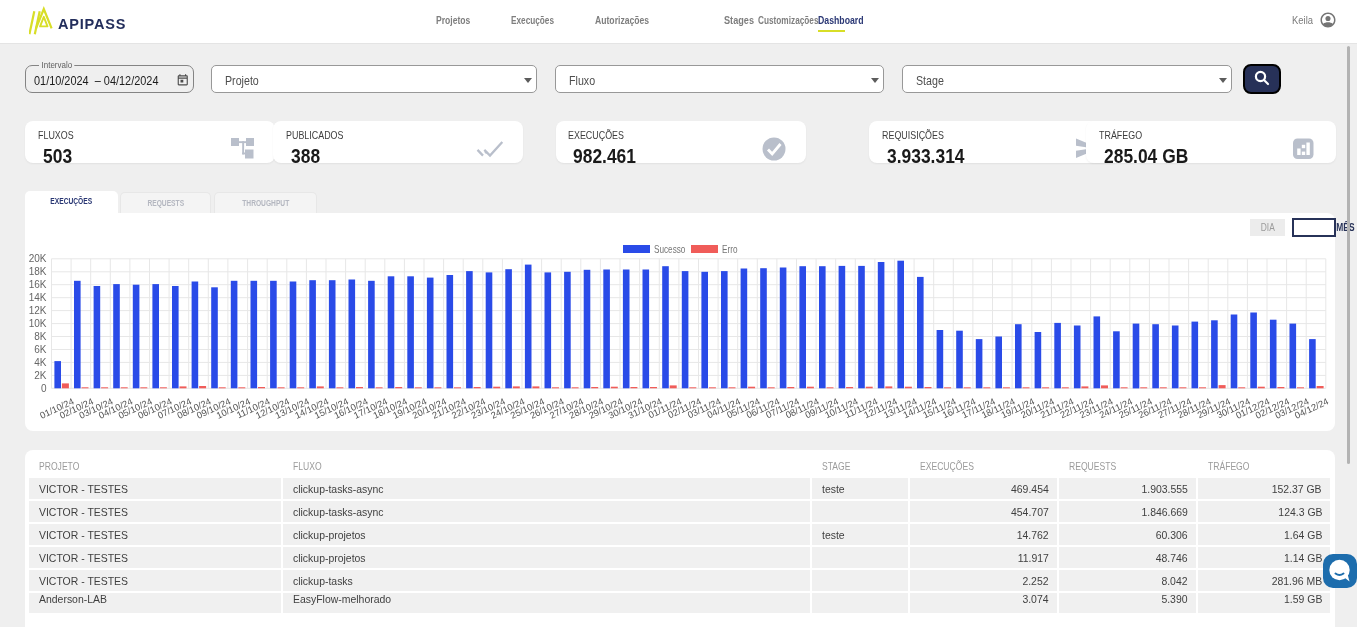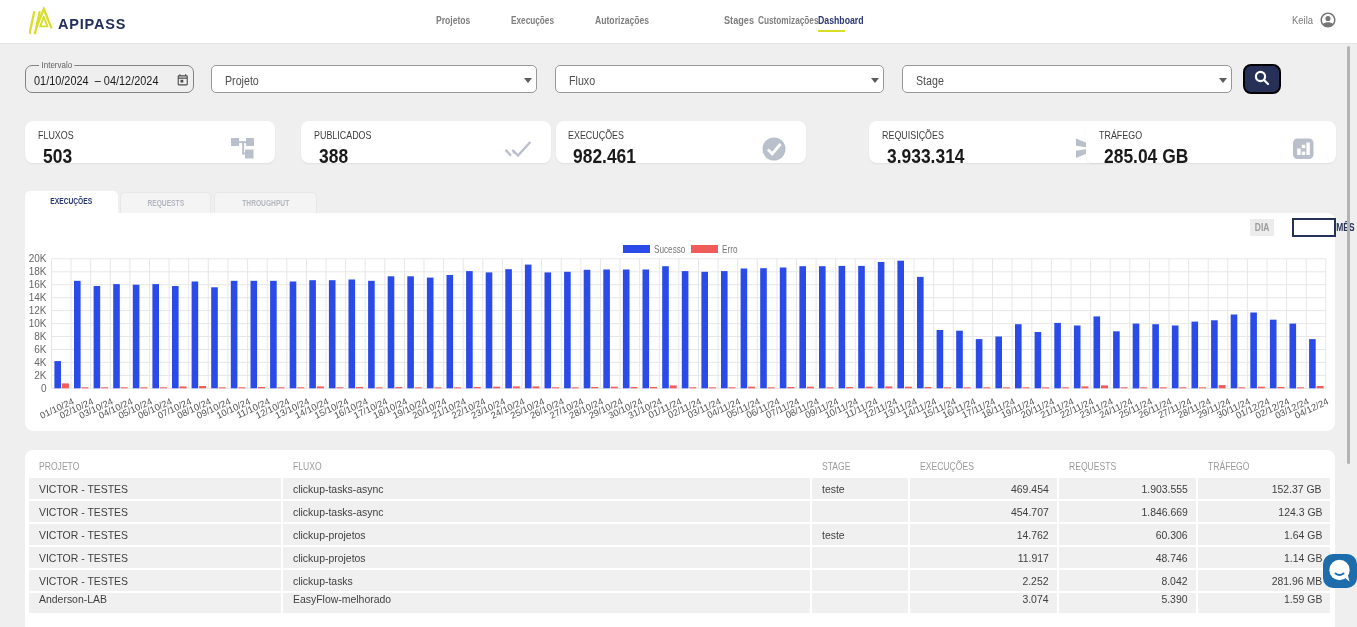--- a/index.html
+++ b/index.html
@@ -21,21 +21,21 @@
 .searchbtn{position:absolute;left:1243px;top:64px;width:38px;height:30px;background:#273158;border:2.5px solid #000;border-radius:8px;}
 .card{position:absolute;top:121px;width:250px;height:42px;background:#fff;border-radius:8px;box-shadow:0 1px 2px rgba(0,0,0,.06);text-align:center;}
 .card .lb{position:absolute;left:12.5px;top:8px;font-size:11px;color:#3d3d3d;transform:scaleX(.81);transform-origin:0 50%;}
 .card .vl{position:absolute;left:17.5px;top:23px;font-size:20.5px;font-weight:700;color:#1a1a1a;transform:scaleX(.85);transform-origin:0 50%;}
 .card svg{position:absolute;top:7px;}
 .tab{position:absolute;top:192px;height:21px;font-size:9px;font-weight:700;text-align:center;line-height:21px;}
 .tab span{display:inline-block;transform:scaleX(.74);transform-origin:50% 50%;}
 .tab.on{top:191px;height:22px;background:#fff;color:#273572;border-radius:5px 5px 0 0;}
 .tab.off{background:#f4f4f4;color:#b4b7c0;border:1px solid #e7e7e7;border-bottom:none;border-radius:5px 5px 0 0;}
 .chartcard{position:absolute;left:25px;top:213px;width:1310px;height:218px;background:#fff;border-radius:0 8px 8px 8px;}
-.pillDIA{position:absolute;left:1250px;top:219px;width:24px;height:17px;background:#ececec;border-radius:0;font-size:10.5px;font-weight:700;color:#9b9b9b;text-align:center;line-height:17px;}
+.pillDIA{position:absolute;left:1250px;top:219px;width:35px;height:17px;background:#ececec;border-radius:0;font-size:10.5px;font-weight:400;color:#9b9b9b;text-align:center;line-height:17px;}
 .pillDIA span,.pillMES span{display:inline-block;transform:scaleX(.8);}
 .pillMES{position:absolute;left:1292px;top:218px;width:38px;height:19px;background:#fff;border:2px solid #273258;border-radius:0;font-size:10.5px;font-weight:700;color:#273258;text-align:center;line-height:15px;padding-left:40px;}
 .legend{position:absolute;left:623px;top:243.5px;font-size:10.5px;color:#757575;height:10px;}
 .legend .sw{position:absolute;width:27px;height:8.5px;top:1px;}
 .legend .tx{position:absolute;top:-1px;transform:scaleX(.78);transform-origin:0 50%;}
 .tablecard{position:absolute;left:25px;top:450px;width:1310px;height:177px;background:#fff;border-radius:8px 8px 0 0;}
 table.dt{position:absolute;left:27px;top:450px;border-collapse:separate;border-spacing:2px;table-layout:fixed;}
 table.dt th{font-size:11px;font-weight:400;color:#9b9b9b;text-align:left;height:24px;padding:3px 0 0 10px;vertical-align:middle;}
 table.dt th span{display:inline-block;transform:scaleX(.78);transform-origin:0 50%;}
 table.dt td{background:#f0f0f0;font-size:11px;color:#3f3f3f;height:21px;padding:0 8px 0 10px;vertical-align:middle;}
@@ -106,21 +106,21 @@
     <span class="vl">503</span>
   <svg style="left:205px" width="24" height="42" viewBox="0 0 24 42" fill="#b9bfcb">
     <rect x="1" y="10" width="8" height="8"></rect>
       <rect x="16" y="10" width="8" height="8"></rect>
       <rect x="15" y="21.5" width="8.5" height="9"></rect>
     <rect x="9" y="13.2" width="8" height="1.9"></rect>
       <rect x="12.2" y="13.2" width="1.9" height="13.2"></rect>
       <rect x="12.2" y="24.5" width="4" height="1.9"></rect>
   </svg>
 </div>
-<div class="card" style="left:301px">
+<div class="card" style="left:273px">
     <span class="lb">PUBLICADOS</span>
     <span class="vl">388</span>
   <svg style="left:203px" width="28" height="42" viewBox="0 0 28 42" fill="none" stroke="#b9bfcb" stroke-width="2.3">
     <path d="M1.5 21.9 L7 27.6"></path>
       <path d="M8.3 21.9 L14 27.6 L26.3 13.9"></path>
       <path d="M9.3 25.3 L11 23.4"></path>
   </svg>
 </div>
 <div class="card" style="left:555.6px">
     <span class="lb">EXECUÇÕES</span>

